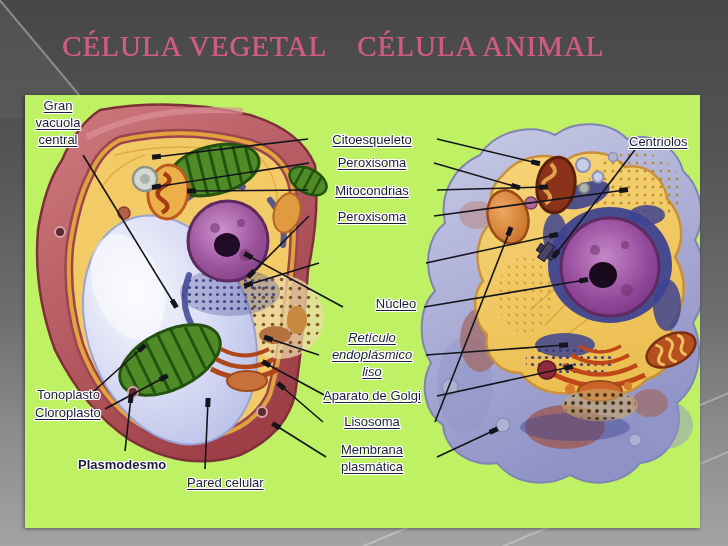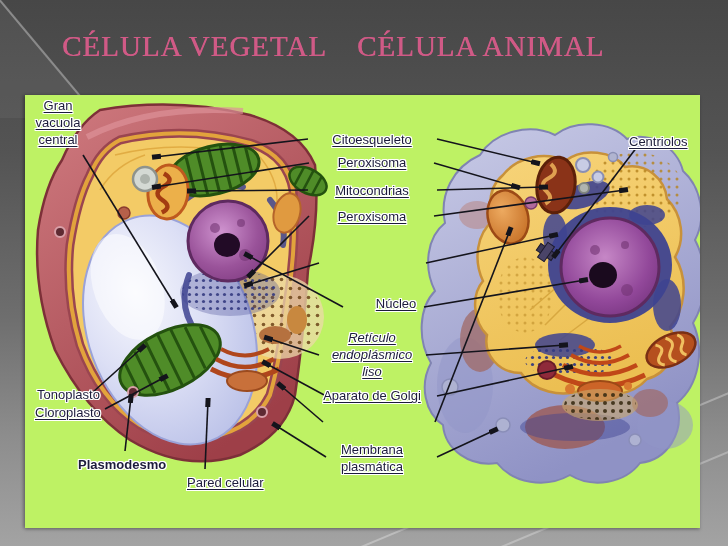--- a/index.html
+++ b/index.html
@@ -273,16 +273,17 @@
   <div class="lbl" style="left:53px;top:361px;font-weight:bold;">Plasmodesmo</div>
   <div class="lbl u" style="left:142px;top:379px;margin-left:20px;">Pared celular</div>
 
   <div class="lbl u ctr" style="left:282px;top:36px;width:130px;">Citoesqueleto</div>
   <div class="lbl u ctr" style="left:282px;top:59px;width:130px;">Peroxisoma</div>
   <div class="lbl u ctr" style="left:282px;top:87px;width:130px;">Mitocondrias</div>
   <div class="lbl u ctr" style="left:282px;top:113px;width:130px;">Peroxisoma</div>
   <div class="lbl u ctr" style="left:282px;top:200px;width:130px;padding-left:24px;">Núcleo</div>
   <div class="lbl u ctr" style="left:297px;top:234px;width:100px;font-style:italic;">Retículo endoplásmico liso</div>
   <div class="lbl u ctr" style="left:282px;top:292px;width:130px;">Aparato de Golgi</div>
+  <div class="lbl u ctr" style="left:282px;top:318px;width:130px;">Lisosoma</div>
   <div class="lbl u ctr" style="left:297px;top:346px;width:100px;">Membrana plasmática</div>
 
   <div class="lbl u" style="left:604px;top:38px;">Centriolos</div>
 </div>
 
 </body></html>

